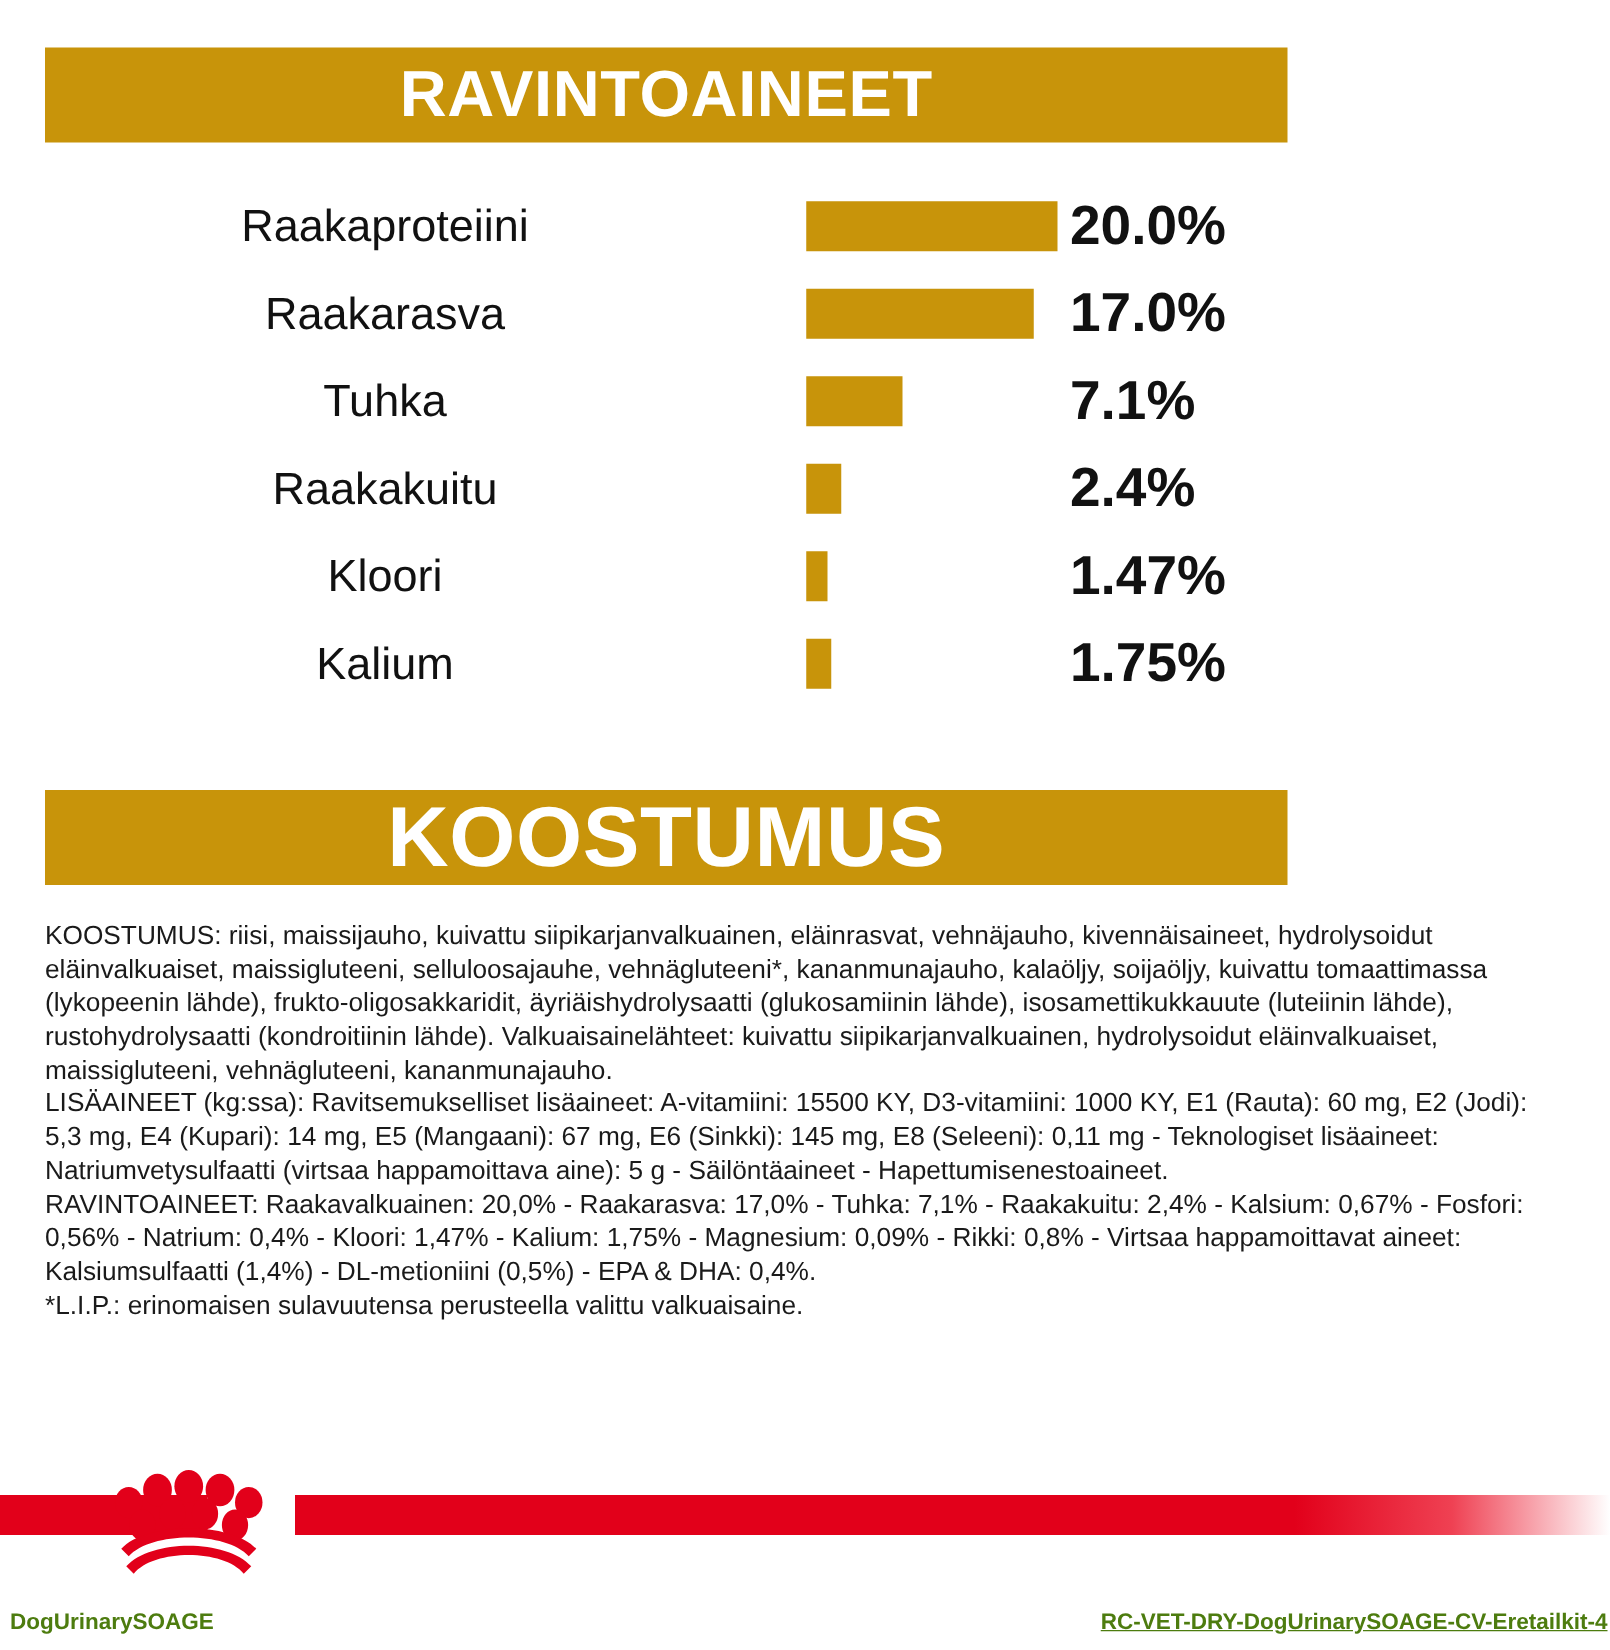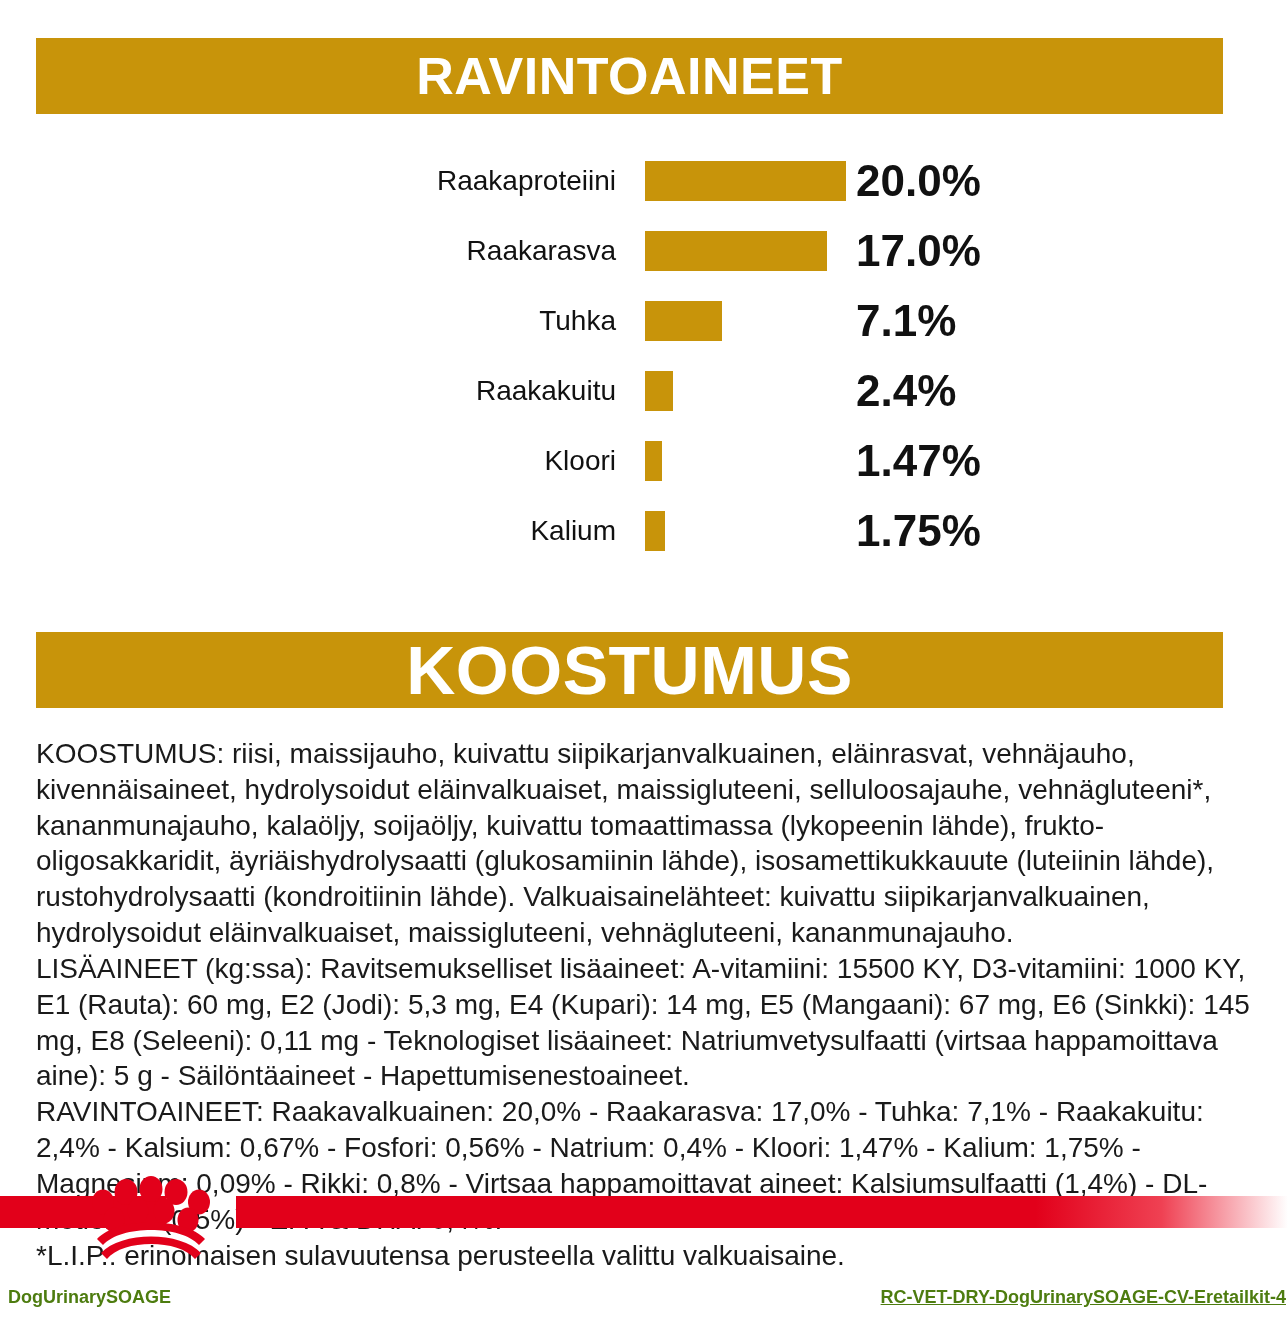--- a/index.html
+++ b/index.html
@@ -12,21 +12,21 @@
     height: 1320px;
     position: relative;
     font-family: "Liberation Sans", sans-serif;
     overflow: hidden;
   }
 
   
   .banner {
     position: absolute;
     left: 36px;
-    width: 1187px;
+    width: 994px;
     background: #C8940A;
     display: flex;
     align-items: center;
     justify-content: center;
   }
   .banner-title {
     color: #ffffff;
     font-weight: 700;
     letter-spacing: 0.5px;
     line-height: 1;
@@ -45,22 +45,22 @@
     top: 146px;
     width: 1288px;
   }
   .nutrient-row {
     display: flex;
     align-items: center;
     height: 70px;
   }
   .nutrient-label {
     width: 616px;
-    text-align: right;
-    font-size: 28px;
+    text-align: center;
+    font-size: 36px;
     font-weight: 400;
     color: #111111;
     line-height: 1;
     white-space: nowrap;
   }
   .nutrient-bar-cell {
     width: 230px;
     padding-left: 29px;
     box-sizing: border-box;
     display: flex;
@@ -78,21 +78,21 @@
     white-space: nowrap;
     margin-left: 10px;
   }
 
   
   #composition-text {
     position: absolute;
     left: 36px;
     top: 736px;
     width: 1220px;
-    font-size: 28px;
+    font-size: 21px;
     line-height: 1.28;
     color: #1a1a1a;
     font-weight: 400;
     text-align: left;
   }
   #composition-text p {
     margin: 0;
   }
 
   

